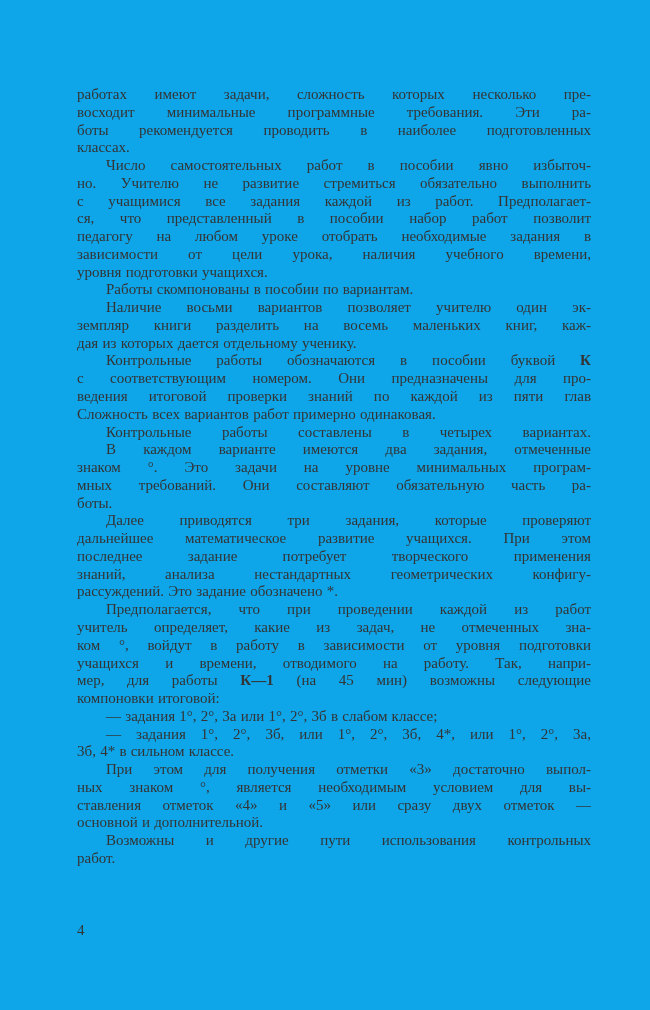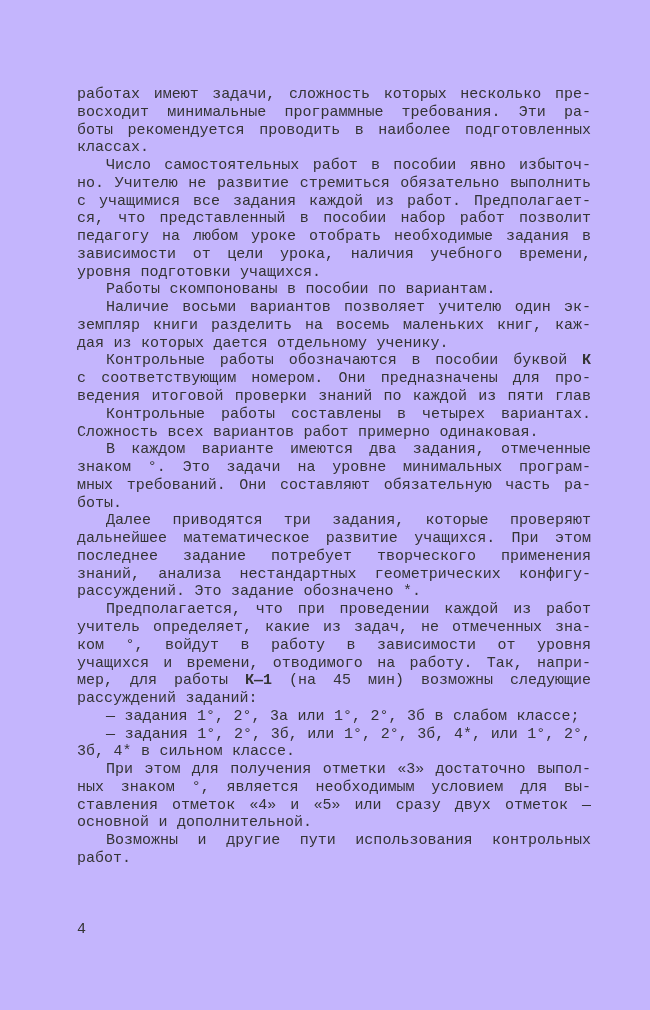--- a/index.html
+++ b/index.html
@@ -4,22 +4,22 @@
 <style>
   html, body {
     margin: 0;
     padding: 0;
     background: #ffffff;
   }
   .page {
     position: relative;
     width: 650px;
     height: 1010px;
-    background: #c4b5fd;
-    font-family: Liberation Mono, monospace;
+    background: #0ea5e9;
+    font-family: Liberation Serif, serif;
     color: #343434;
     overflow: hidden;
   }
   .text-block {
     position: absolute;
     left: 77px;
     top: 86px;
     width: 514px;
   }
   .line {
@@ -59,37 +59,37 @@
       <div class="line">педагогу на любом уроке отобрать необходимые задания в</div>
       <div class="line">зависимости от цели урока, наличия учебного времени,</div>
       <div class="line para-end">уровня подготовки учащихся.</div>
       <div class="line indent para-end">Работы скомпонованы в пособии по вариантам.</div>
       <div class="line indent">Наличие восьми вариантов позволяет учителю один эк-</div>
       <div class="line">земпляр книги разделить на восемь маленьких книг, каж-</div>
       <div class="line para-end">дая из которых дается отдельному ученику.</div>
       <div class="line indent">Контрольные работы обозначаются в пособии буквой <b>К</b></div>
       <div class="line">с соответствующим номером. Они предназначены для про-</div>
       <div class="line">ведения итоговой проверки знаний по каждой из пяти глав</div>
+      <div class="line para-end">Сложность всех вариантов работ примерно одинаковая.</div>
       <div class="line indent">Контрольные работы составлены в четырех вариантах.</div>
-      <div class="line para-end">Сложность всех вариантов работ примерно одинаковая.</div>
       <div class="line indent">В каждом варианте имеются два задания, отмеченные</div>
       <div class="line">знаком °. Это задачи на уровне минимальных програм-</div>
       <div class="line">мных требований. Они составляют обязательную часть ра-</div>
       <div class="line para-end">боты.</div>
       <div class="line indent">Далее приводятся три задания, которые проверяют</div>
       <div class="line">дальнейшее математическое развитие учащихся. При этом</div>
       <div class="line">последнее задание потребует творческого применения</div>
       <div class="line">знаний, анализа нестандартных геометрических конфигу-</div>
       <div class="line para-end">рассуждений. Это задание обозначено *.</div>
       <div class="line indent">Предполагается, что при проведении каждой из работ</div>
       <div class="line">учитель определяет, какие из задач, не отмеченных зна-</div>
       <div class="line">ком °, войдут в работу в зависимости от уровня подготовки</div>
       <div class="line">учащихся и времени, отводимого на работу. Так, напри-</div>
       <div class="line">мер, для работы <b>К—1</b> (на 45 мин) возможны следующие</div>
-      <div class="line para-end">рассуждений заданий:</div>
+      <div class="line para-end">компоновки итоговой:</div>
       <div class="line indent para-end">— задания 1°, 2°, 3а или 1°, 2°, 3б в слабом классе;</div>
       <div class="line indent">— задания 1°, 2°, 3б, или 1°, 2°, 3б, 4*, или 1°, 2°, 3а,</div>
       <div class="line para-end">3б, 4* в сильном классе.</div>
       <div class="line indent">При этом для получения отметки «3» достаточно выпол-</div>
       <div class="line">ных знаком °, является необходимым условием для вы-</div>
       <div class="line">ставления отметок «4» и «5» или сразу двух отметок —</div>
       <div class="line para-end">основной и дополнительной.</div>
       <div class="line indent">Возможны и другие пути использования контрольных</div>
       <div class="line para-end">работ.</div>
     </div>

